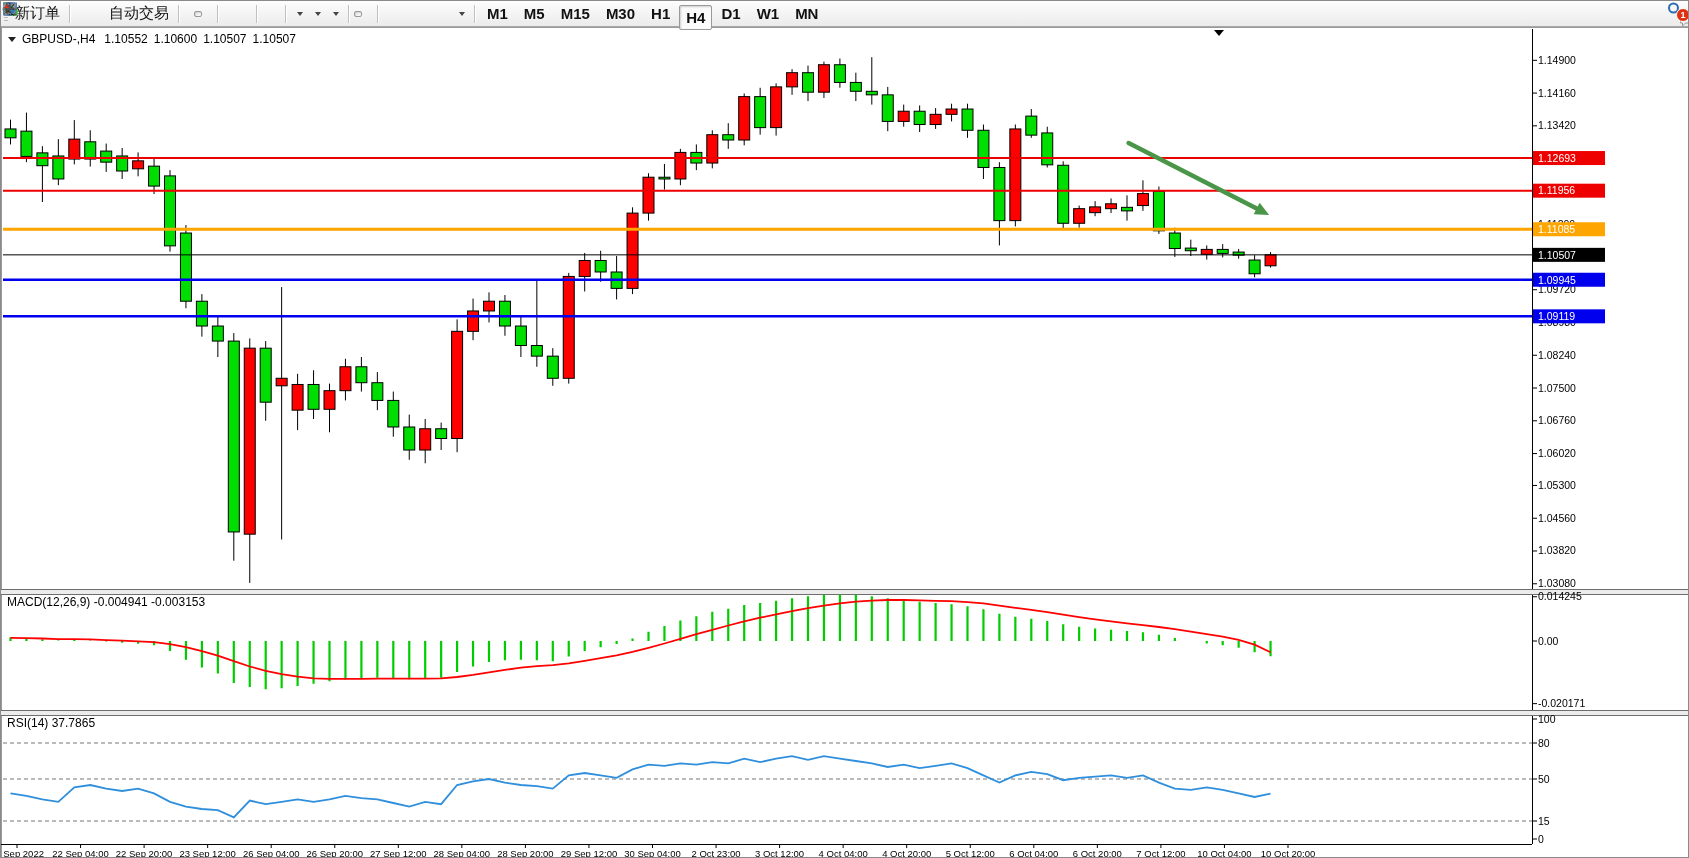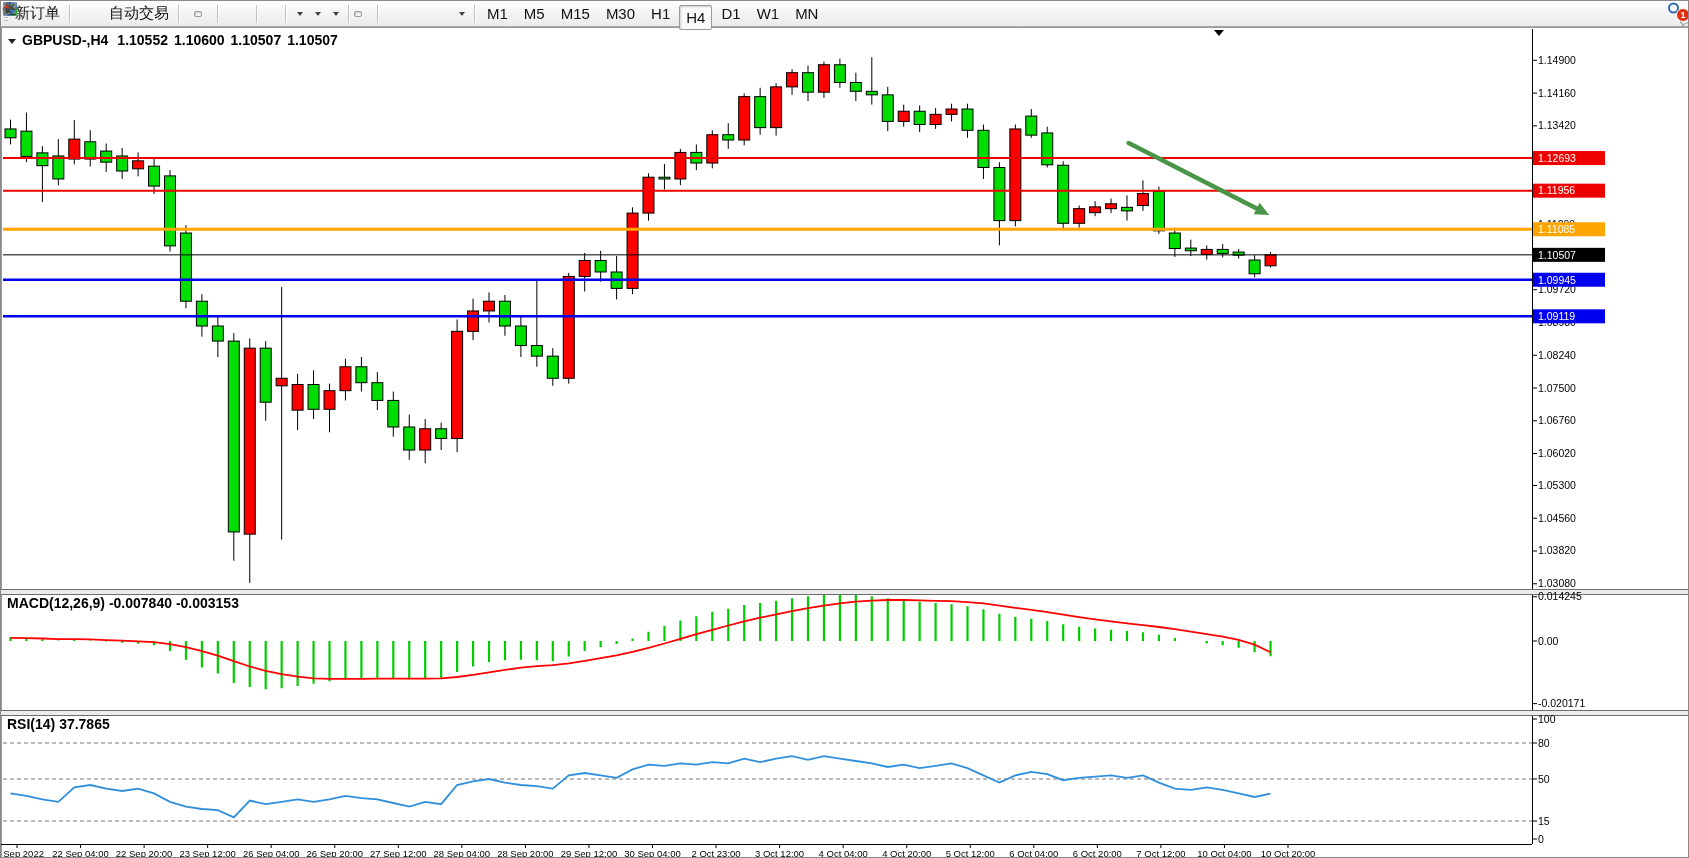--- a/index.html
+++ b/index.html
@@ -3,29 +3,29 @@
 <meta charset="utf-8">
 <style>
   html,body{margin:0;padding:0;background:#e8e8e8;font-family:"Liberation Sans",sans-serif;}
   .app{position:relative;width:1689px;height:858px;background:#ffffff;overflow:hidden;border:1px solid #8a8a8a;box-sizing:border-box;}
   .toolbar{position:absolute;left:0;top:0;width:1689px;height:26px;background:linear-gradient(#fdfdfd,#ebebeb);border-bottom:1px solid #a8a8a8;display:flex;align-items:center;box-sizing:border-box;padding-left:3px;z-index:30;}
   .tb-sep{width:1px;height:18px;background:#c0c0c0;margin:0 4px 0 4px;box-shadow:1px 0 0 #ffffff;}
   .tb-grip{width:4px;height:18px;margin-right:2px;background:repeating-linear-gradient(#bbb 0 1px,transparent 1px 3px);}
   .tb-btn{display:flex;align-items:center;gap:3px;padding:2px 3px;margin:0 1px;border:1px solid transparent;border-radius:2px;cursor:default;}
   .tb-btn.sel{border:1px solid #9a9a9a;background:#f7f7f7;box-shadow:inset 1px 1px 2px rgba(0,0,0,0.18);}
   .tb-btn .lbl{font-size:15px;color:#111;white-space:nowrap;}
-  .tb-btn.tf{font-size:10px;color:#333;padding:3px 6px;font-weight:normal;}
+  .tb-btn.tf{font-size:10px;color:#333;padding:3px 6px;font-weight:bold;}
   .tb-btn.tf.sel{background:#fbfbfb;margin-top:8px;}
   .tb-right{position:absolute;right:4px;top:0;height:26px;display:flex;align-items:center;}
   .caret{width:0;height:0;border-left:3px solid transparent;border-right:3px solid transparent;border-top:4px solid #444;margin-left:2px;}
   .chat-wrap{position:relative;}
   .badge{position:absolute;top:-4px;right:-6px;background:#e03010;color:#fff;border-radius:8px;font-size:9px;min-width:12px;height:12px;line-height:12px;text-align:center;font-weight:bold;border:1px solid #fff;}
   .chart-area{position:absolute;left:0;top:26px;width:1689px;height:832px;background:#fff;}
   svg{position:absolute;left:0;top:0;}
-  .overlay-label{position:absolute;font-size:14px;color:#000;z-index:10;white-space:nowrap;font-weight:bold;}
+  .overlay-label{position:absolute;font-size:12px;color:#000;z-index:10;white-space:nowrap;}
   .tri-down{display:inline-block;width:0;height:0;border-left:4px solid transparent;border-right:4px solid transparent;border-top:5px solid #222;margin-right:5px;vertical-align:middle;}
   .ohlc span{margin-right:6px;}
   .ohlc .sym{margin-right:9px;}
 </style>
 </head>
 <body>
 
 <div class="app">
   <div class="toolbar" id="toolbar">
       <div class="tb-grip"></div>
@@ -665,20 +665,20 @@
           <line x1="1287" y1="843" x2="1287" y2="847" stroke="#000"></line>
           <text x="1287" y="856" font-size="9.5" fill="#000" text-anchor="middle" font-family="Liberation Sans,sans-serif">10 Oct 20:00</text>
         </g>
       </svg>
 
     <div class="overlay-label ohlc" style="left:7px;top:5px;">
       <span class="tri-down"></span><span class="sym">GBPUSD-,H4</span><span>1.10552</span><span>1.10600</span><span>1.10507</span><span>1.10507</span>
     </div>
 
     <div class="overlay-label" style="left:6px;top:568px;">
-      <span>MACD(12,26,9)</span> <span>-0.007840</span> <span>-0.003153</span>
+      <span>MACD(12,26,9)</span> <span>-0.004941</span> <span>-0.003153</span>
     </div>
 
     <div class="overlay-label" style="left:6px;top:689px;">
       <span>RSI(14)</span> <span>37.7865</span>
     </div>
   </div>
 </div>
 
 </body></html>

